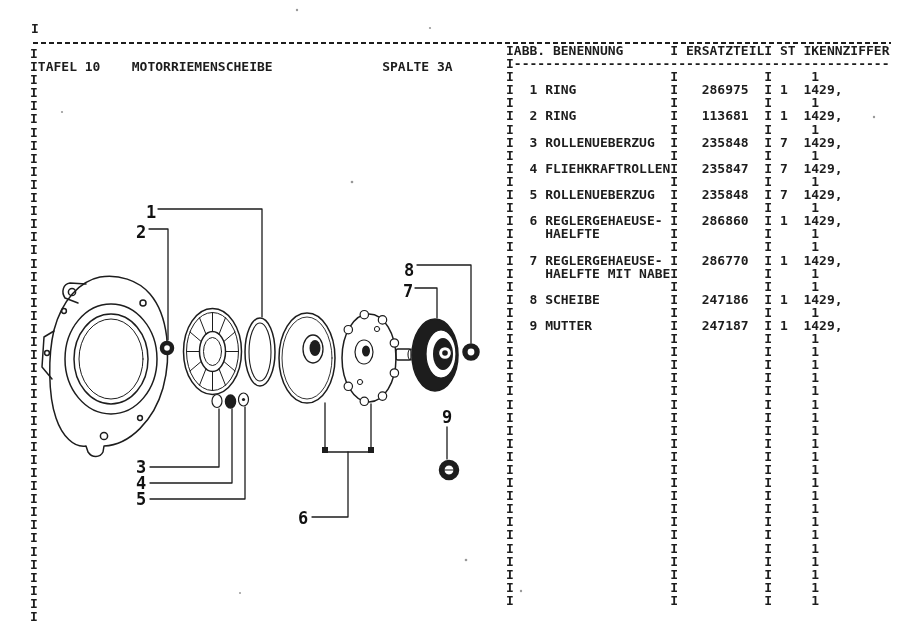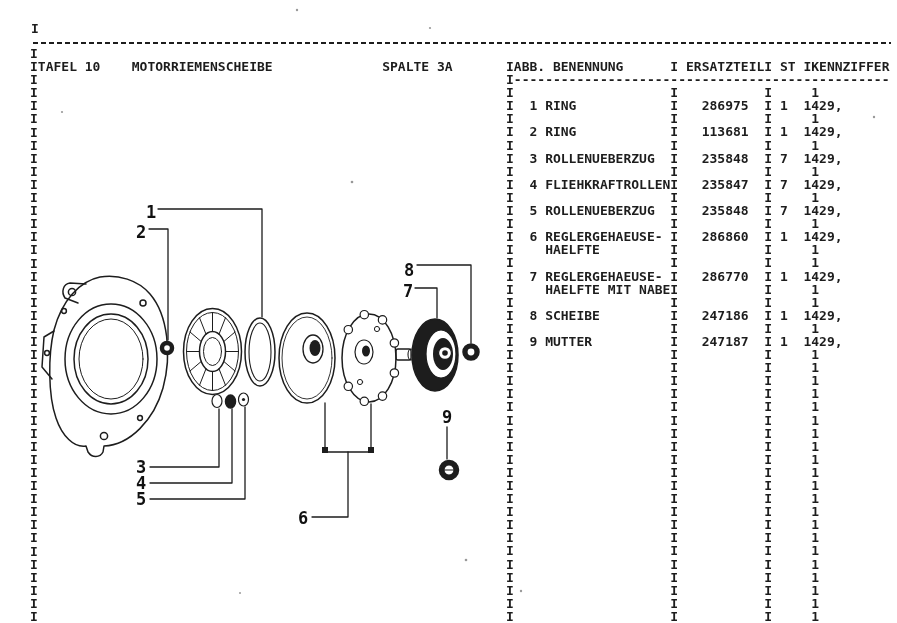--- a/index.html
+++ b/index.html
@@ -6,21 +6,21 @@
   .page{
     position:relative;width:897px;height:623px;background:#ffffff;overflow:hidden;
     font-family:"DejaVu Sans Mono",monospace;color:#1d1d1d;
   }
   pre.mono{
     position:absolute;margin:0;white-space:pre;
     font-family:"DejaVu Sans Mono",monospace;font-size:13px;line-height:13.1px;
     font-weight:bold;color:#1d1d1d;
   }
   #left-col{left:30px;top:47px;}
-  #right-table{left:506px;top:60px;}
+  #right-table{left:506px;top:44px;}
   .topmark{
     position:absolute;left:31px;top:21px;font-size:13px;font-weight:bold;
     font-family:"DejaVu Sans Mono",monospace;
   }
   .toprule{
     position:absolute;left:33px;top:42px;width:858px;height:2px;
     background:repeating-linear-gradient(90deg,#1d1d1d 0 5px,transparent 5px 8px);
   }
   #diagram{position:absolute;left:0;top:0;}
   #callouts text{

